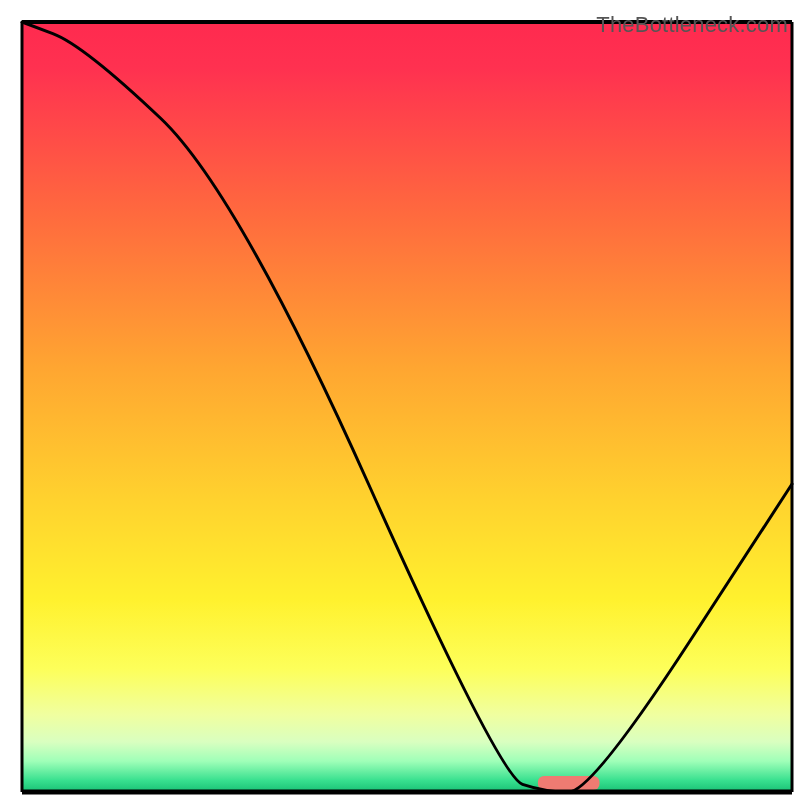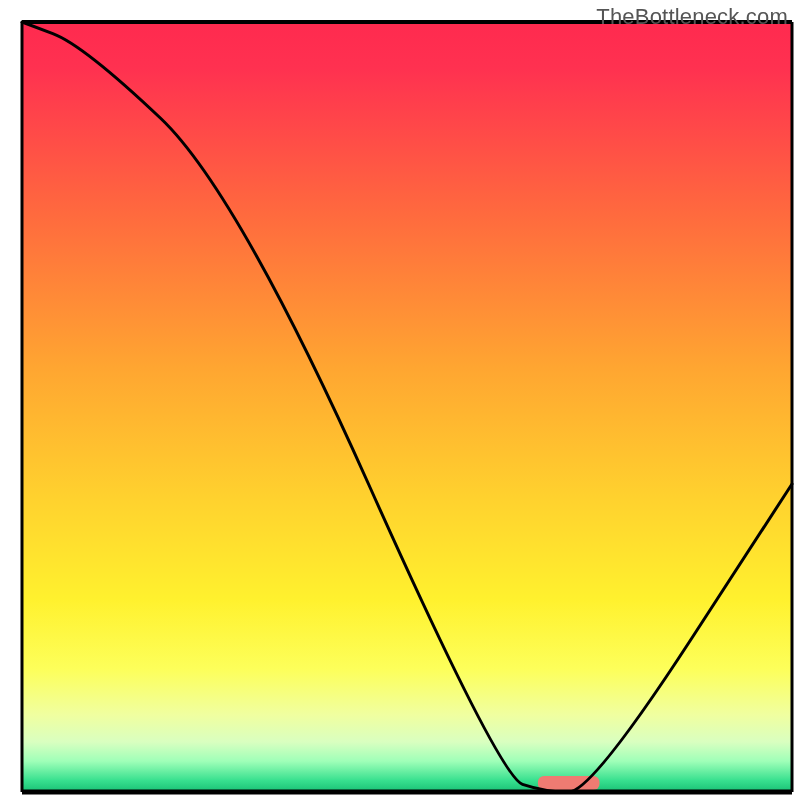--- a/index.html
+++ b/index.html
@@ -10,21 +10,21 @@
     background: #ffffff;
     font-family: Arial, Helvetica, sans-serif;
   }
   .chart-container {
     position: relative;
     width: 800px;
     height: 800px;
   }
   .watermark {
     position: absolute;
-    top: 4px;
+    top: 12px;
     right: 12px;
     font-size: 22px;
     color: #555555;
     font-weight: 500;
     letter-spacing: 0.2px;
     z-index: 10;
   }
   svg.chart {
     display: block;
     width: 800px;

